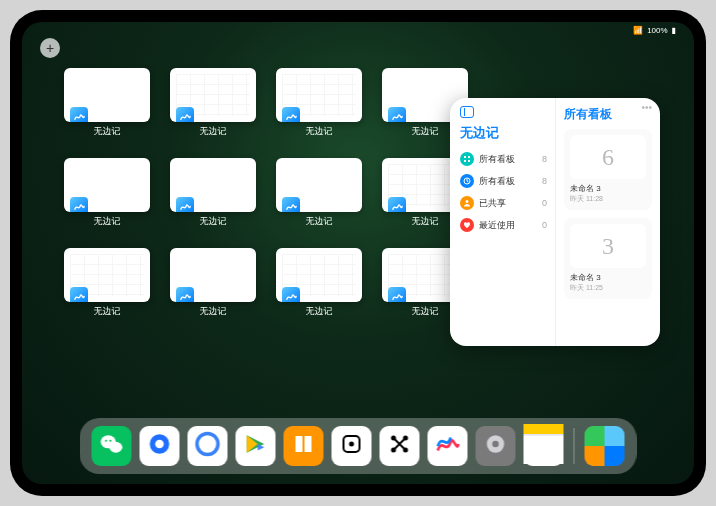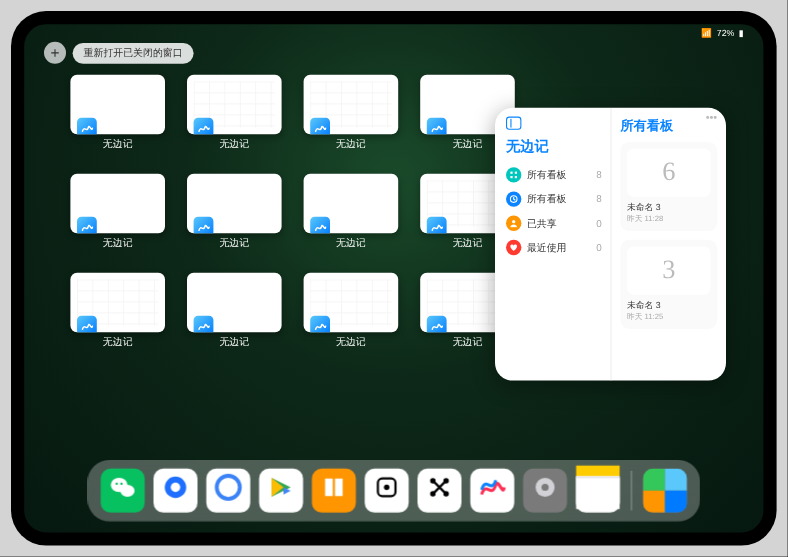--- a/index.html
+++ b/index.html
@@ -43,27 +43,26 @@
   .dock-sep { width: 1px; height: 36px; background: rgba(255,255,255,0.35); align-self: center; margin: 0 2px; }
 </style>
 </head>
 <body>
 
 <div class="ipad-frame">
   <div class="screen">
 
     <div class="status-bar">
       <span>📶</span>
-      <span>72%</span>
+      <span>100%</span>
       <span>▮</span>
     </div>
 
     <div class="top-controls">
       <div class="plus-btn">+</div>
-      <div class="reopen-pill">重新打开已关闭的窗口</div>
     </div>
 
     <div class="windows-grid" id="wgrid">
         <div class="win-tile">
           <div class="win-thumb ">
             <div class="app-badge">
               <svg viewBox="0 0 24 24">
                 <path d="M2 18 C6 6,10 22,14 10 C16 4,20 20,22 12" stroke="#fff" stroke-width="3" fill="none" stroke-linecap="round"></path>
               </svg>
             </div>

